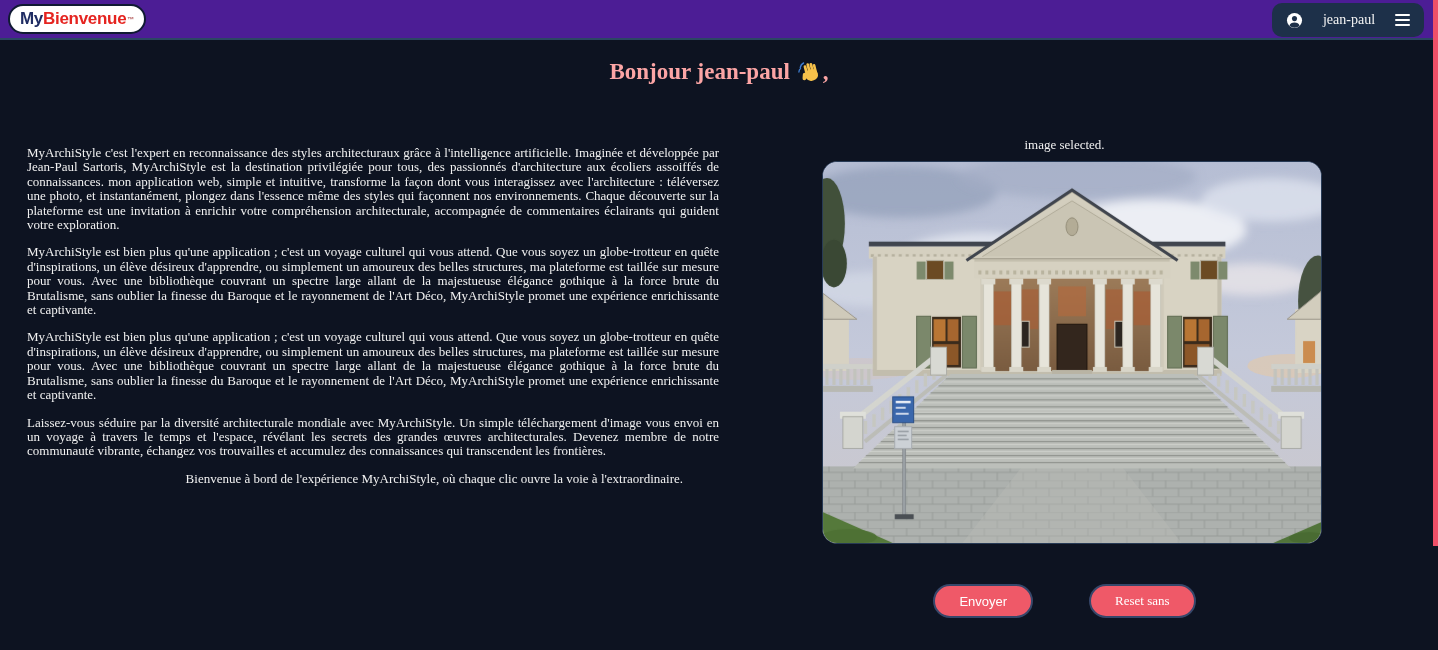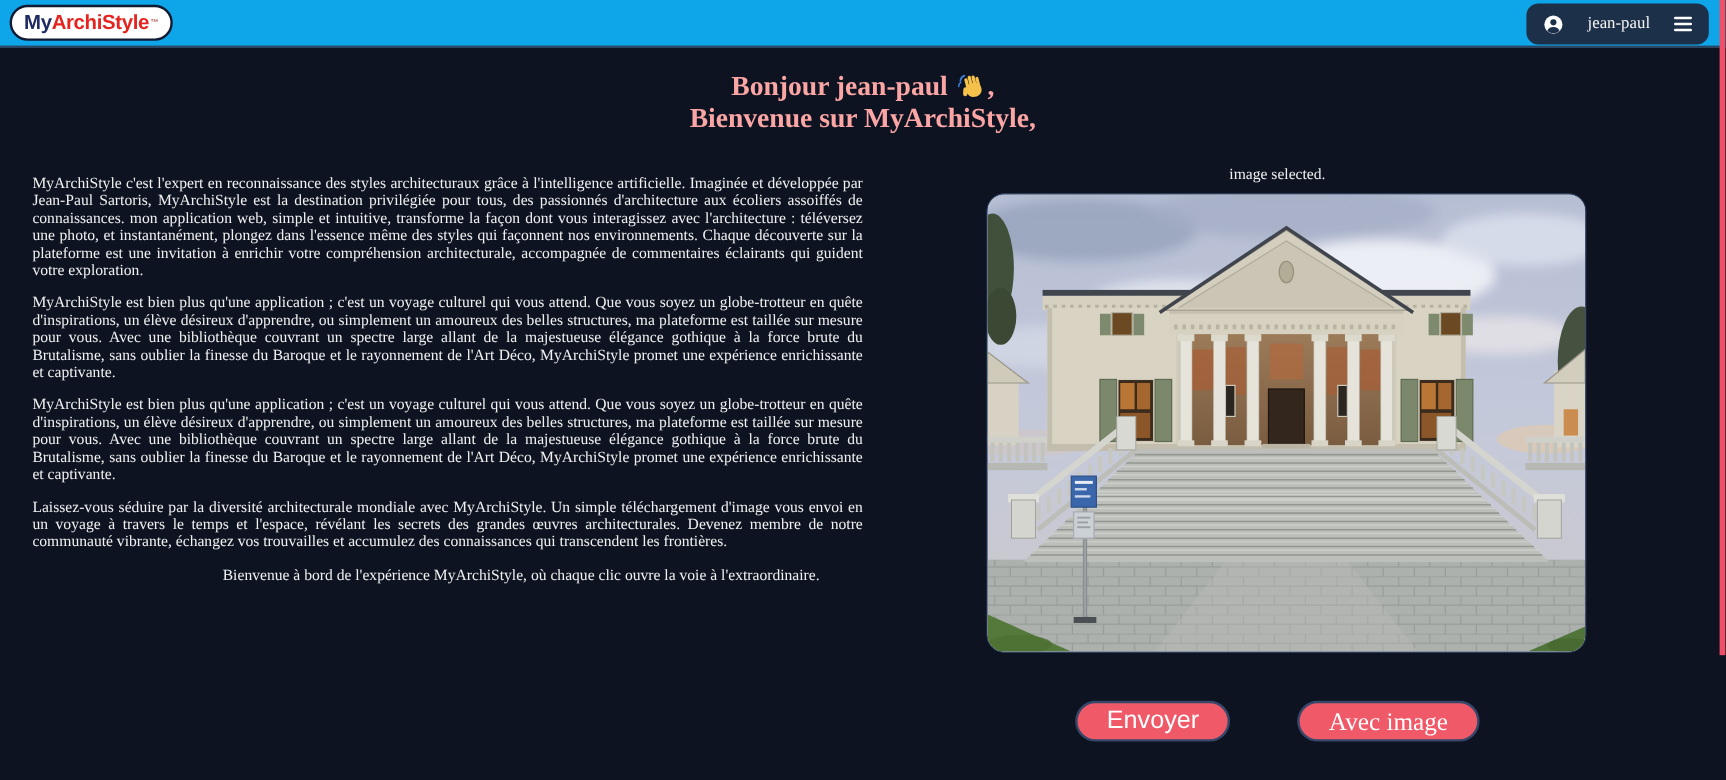--- a/index.html
+++ b/index.html
@@ -3,21 +3,21 @@
 <meta charset="utf-8">
 <style>
   html,body{margin:0;padding:0;}
   body{
     width:1438px;height:650px;position:relative;overflow:hidden;
     background:#0d1321;font-family:"Liberation Serif",serif;color:#f1f1f1;
   }
   
   .navbar{
     position:absolute;top:0;left:0;width:1438px;height:40px;
-    background:#0ea5e9;border-bottom:2px solid #2b4663;box-sizing:border-box;
+    background:#4c1d95;border-bottom:2px solid #2b4663;box-sizing:border-box;
   }
   .logo-pill{
     position:absolute;left:8px;top:4px;height:30px;background:#ffffff;
     border:2px solid #101a33;border-radius:15px;display:flex;align-items:center;
     padding:0 10px;box-sizing:border-box;cursor:pointer;
     font-family:"Liberation Sans",sans-serif;font-weight:bold;font-size:17px;letter-spacing:-.3px;
   }
   .logo-pill sup{font-size:7px;margin-left:1px;color:#b05555;}
   .user-pill{
     position:absolute;right:14px;top:3px;width:152px;height:34px;
@@ -48,32 +48,32 @@
   .right-col{position:absolute;left:822px;top:137px;width:485px;}
   .caption{text-align:center;font-size:13px;line-height:16px;margin-bottom:8px;}
   .photo{
     width:500px;height:383px;border-radius:15px;overflow:hidden;
     border:1px solid #273a55;box-sizing:border-box;background:#bfc6da;
   }
   .photo svg{display:block;width:100%;height:100%;}
   .buttons{display:flex;justify-content:center;gap:56px;margin-top:40px;}
   .btn{
     height:34px;border-radius:17px;border:2px solid #36476a;color:#ffffff;
-    background:#ef5968;font-size:21px;padding:0 24px;cursor:pointer;
+    background:#ef5968;font-size:13px;padding:0 24px;cursor:pointer;
   }
   .btn-send{font-family:"Liberation Sans",sans-serif;}
   .btn-reset{font-family:"Liberation Serif",serif;}
 </style>
 </head>
 <body>
 
 <div class="navbar">
   <div class="logo-pill">
     <span style="color: rgb(31, 44, 99);">My</span>
-      <span style="color: rgb(229, 36, 32);">ArchiStyle</span>
+      <span style="color: rgb(229, 36, 32);">Bienvenue</span>
       <sup>™</sup>
   </div>
 
   <div class="user-pill">
     <span style="display:flex;">
       <svg width="17" height="17" viewBox="0 0 18 18">
         <circle cx="9" cy="9" r="8" fill="#ffffff"></circle>
         <circle cx="9" cy="7" r="2.7" fill="#1d3049"></circle>
         <path d="M3.6 14.6 a5.6 4.6 0 0 1 10.8 0 a8 8 0 0 1 -10.8 0 Z" fill="#1d3049"></path>
       </svg>
@@ -99,21 +99,20 @@
           <rect x="15" y="2.4" width="3" height="12" rx="1.5" fill="#f6c14a"></rect>
           <rect x="18.2" y="4.4" width="2.8" height="10" rx="1.4" fill="#f6c14a"></rect>
           <rect x="7.6" y="9" width="13.8" height="12.5" rx="6" fill="#f6c14a"></rect>
           <rect x="4.6" y="11" width="4" height="8" rx="2" fill="#f6c14a" transform="rotate(18 6.6 15)"></rect>
         </g>
         <path d="M2.5 7 Q3 3.6 6 2.2" stroke="#3f7fd4" stroke-width="1.6" fill="none" stroke-linecap="round"></path>
         <path d="M1 12 Q1 9.4 2.8 8.2" stroke="#3f7fd4" stroke-width="1.4" fill="none" stroke-linecap="round"></path>
       </svg>
     </span><span>,</span>
   </div>
-  <div>Bienvenue sur MyArchiStyle,</div>
 </div>
 
 <div class="intro">
   <p>MyArchiStyle c'est l'expert en reconnaissance des styles architecturaux grâce à l'intelligence artificielle. Imaginée et développée par Jean-Paul Sartoris, MyArchiStyle est la destination privilégiée pour tous, des passionnés d'architecture aux écoliers assoiffés de connaissances. mon application web, simple et intuitive, transforme la façon dont vous interagissez avec l'architecture : téléversez une photo, et instantanément, plongez dans l'essence même des styles qui façonnent nos environnements. Chaque découverte sur la plateforme est une invitation à enrichir votre compréhension architecturale, accompagnée de commentaires éclairants qui guident votre exploration.</p>
   <p>MyArchiStyle est bien plus qu'une application ; c'est un voyage culturel qui vous attend. Que vous soyez un globe-trotteur en quête d'inspirations, un élève désireux d'apprendre, ou simplement un amoureux des belles structures, ma plateforme est taillée sur mesure pour vous. Avec une bibliothèque couvrant un spectre large allant de la majestueuse élégance gothique à la force brute du Brutalisme, sans oublier la finesse du Baroque et le rayonnement de l'Art Déco, MyArchiStyle promet une expérience enrichissante et captivante.</p>
   <p>MyArchiStyle est bien plus qu'une application ; c'est un voyage culturel qui vous attend. Que vous soyez un globe-trotteur en quête d'inspirations, un élève désireux d'apprendre, ou simplement un amoureux des belles structures, ma plateforme est taillée sur mesure pour vous. Avec une bibliothèque couvrant un spectre large allant de la majestueuse élégance gothique à la force brute du Brutalisme, sans oublier la finesse du Baroque et le rayonnement de l'Art Déco, MyArchiStyle promet une expérience enrichissante et captivante.</p>
   <p>Laissez-vous séduire par la diversité architecturale mondiale avec MyArchiStyle. Un simple téléchargement d'image vous envoi en un voyage à travers le temps et l'espace, révélant les secrets des grandes œuvres architecturales. Devenez membre de notre communauté vibrante, échangez vos trouvailles et accumulez des connaissances qui transcendent les frontières.</p>
   <div class="closing">Bienvenue à bord de l'expérience MyArchiStyle, où chaque clic ouvre la voie à l'extraordinaire.</div>
 </div>
 
@@ -290,15 +289,15 @@
       <rect x="72" y="266" width="17" height="22" fill="#ccd1d6" stroke="#a7acb1" stroke-width="1"></rect>
       <rect x="75" y="270" width="11" height="1.6" fill="#9aa0a6"></rect>
       <rect x="75" y="274" width="9" height="1.6" fill="#9aa0a6"></rect>
       <rect x="75" y="278" width="11" height="1.6" fill="#9aa0a6"></rect>
       <rect x="72" y="354" width="19" height="5" fill="#4a4f54"></rect>
     </svg>
   </div>
 
   <div class="buttons">
     <button class="btn btn-send" style="background: rgb(239, 89, 104);">Envoyer</button>
-    <button class="btn btn-reset" style="background: rgb(239, 89, 104);">Avec image</button>
+    <button class="btn btn-reset" style="background: rgb(239, 89, 104);">Reset sans</button>
   </div>
 </div>
 
 </body></html>

